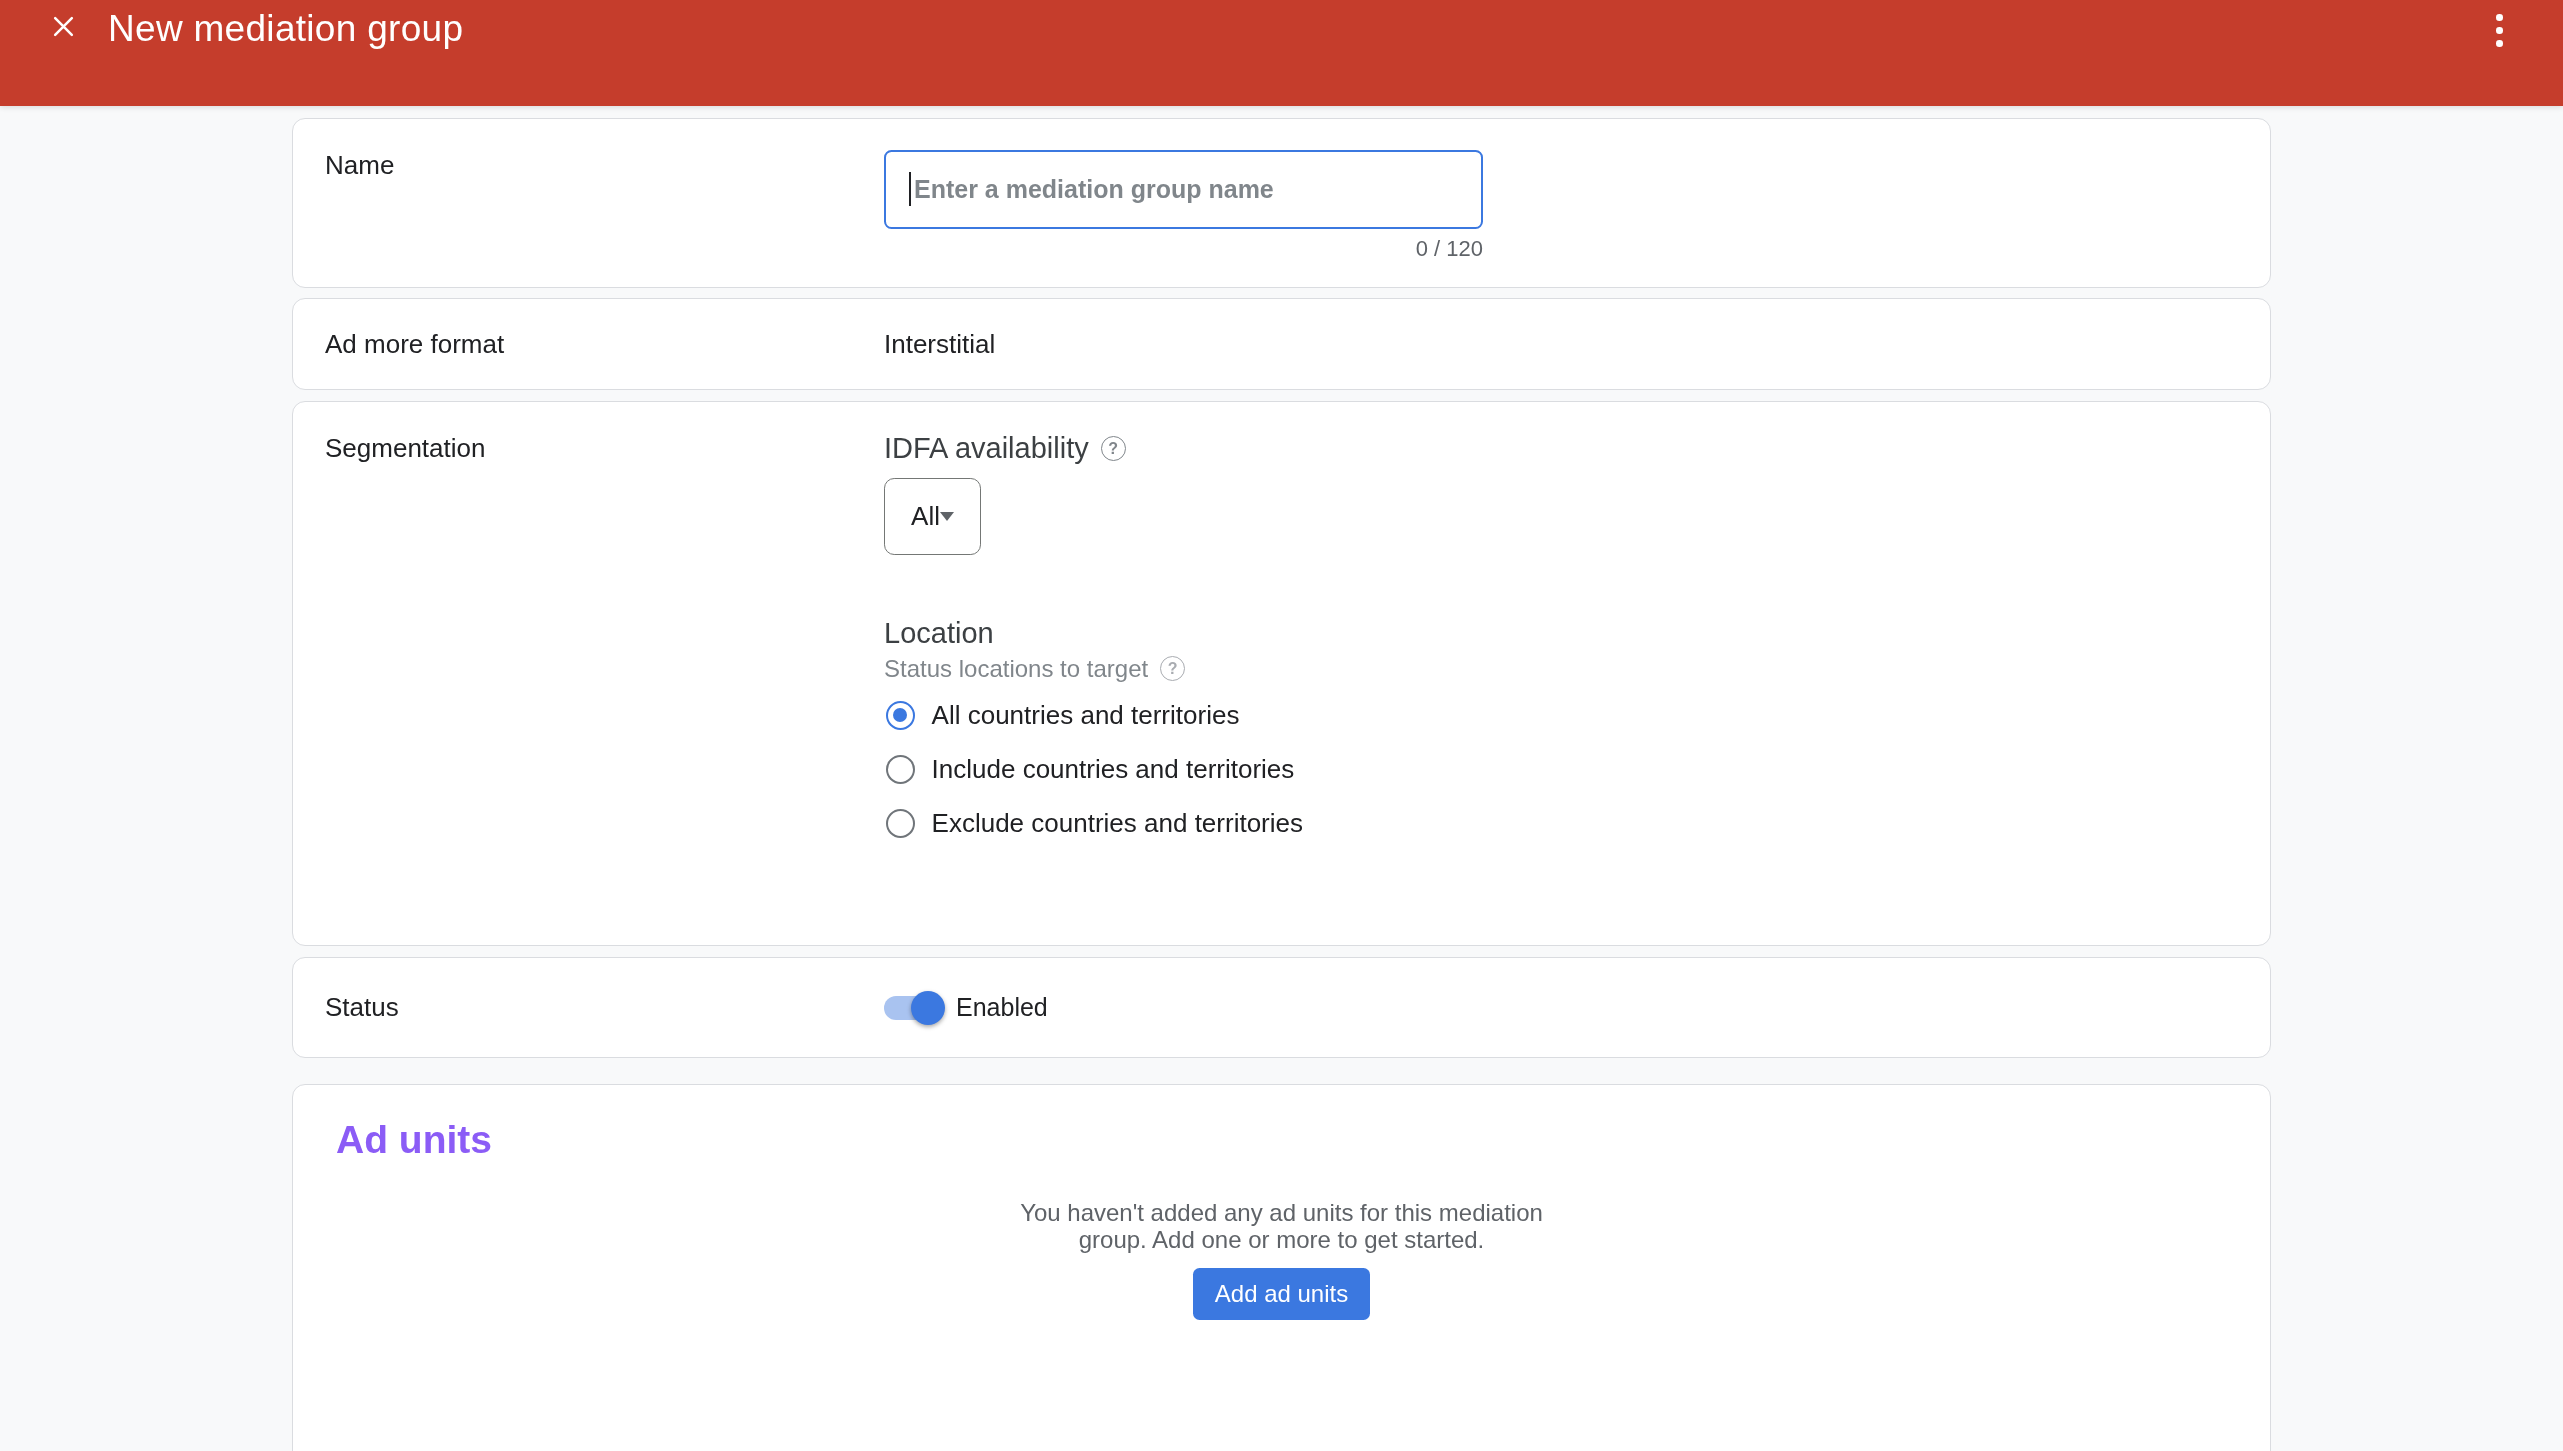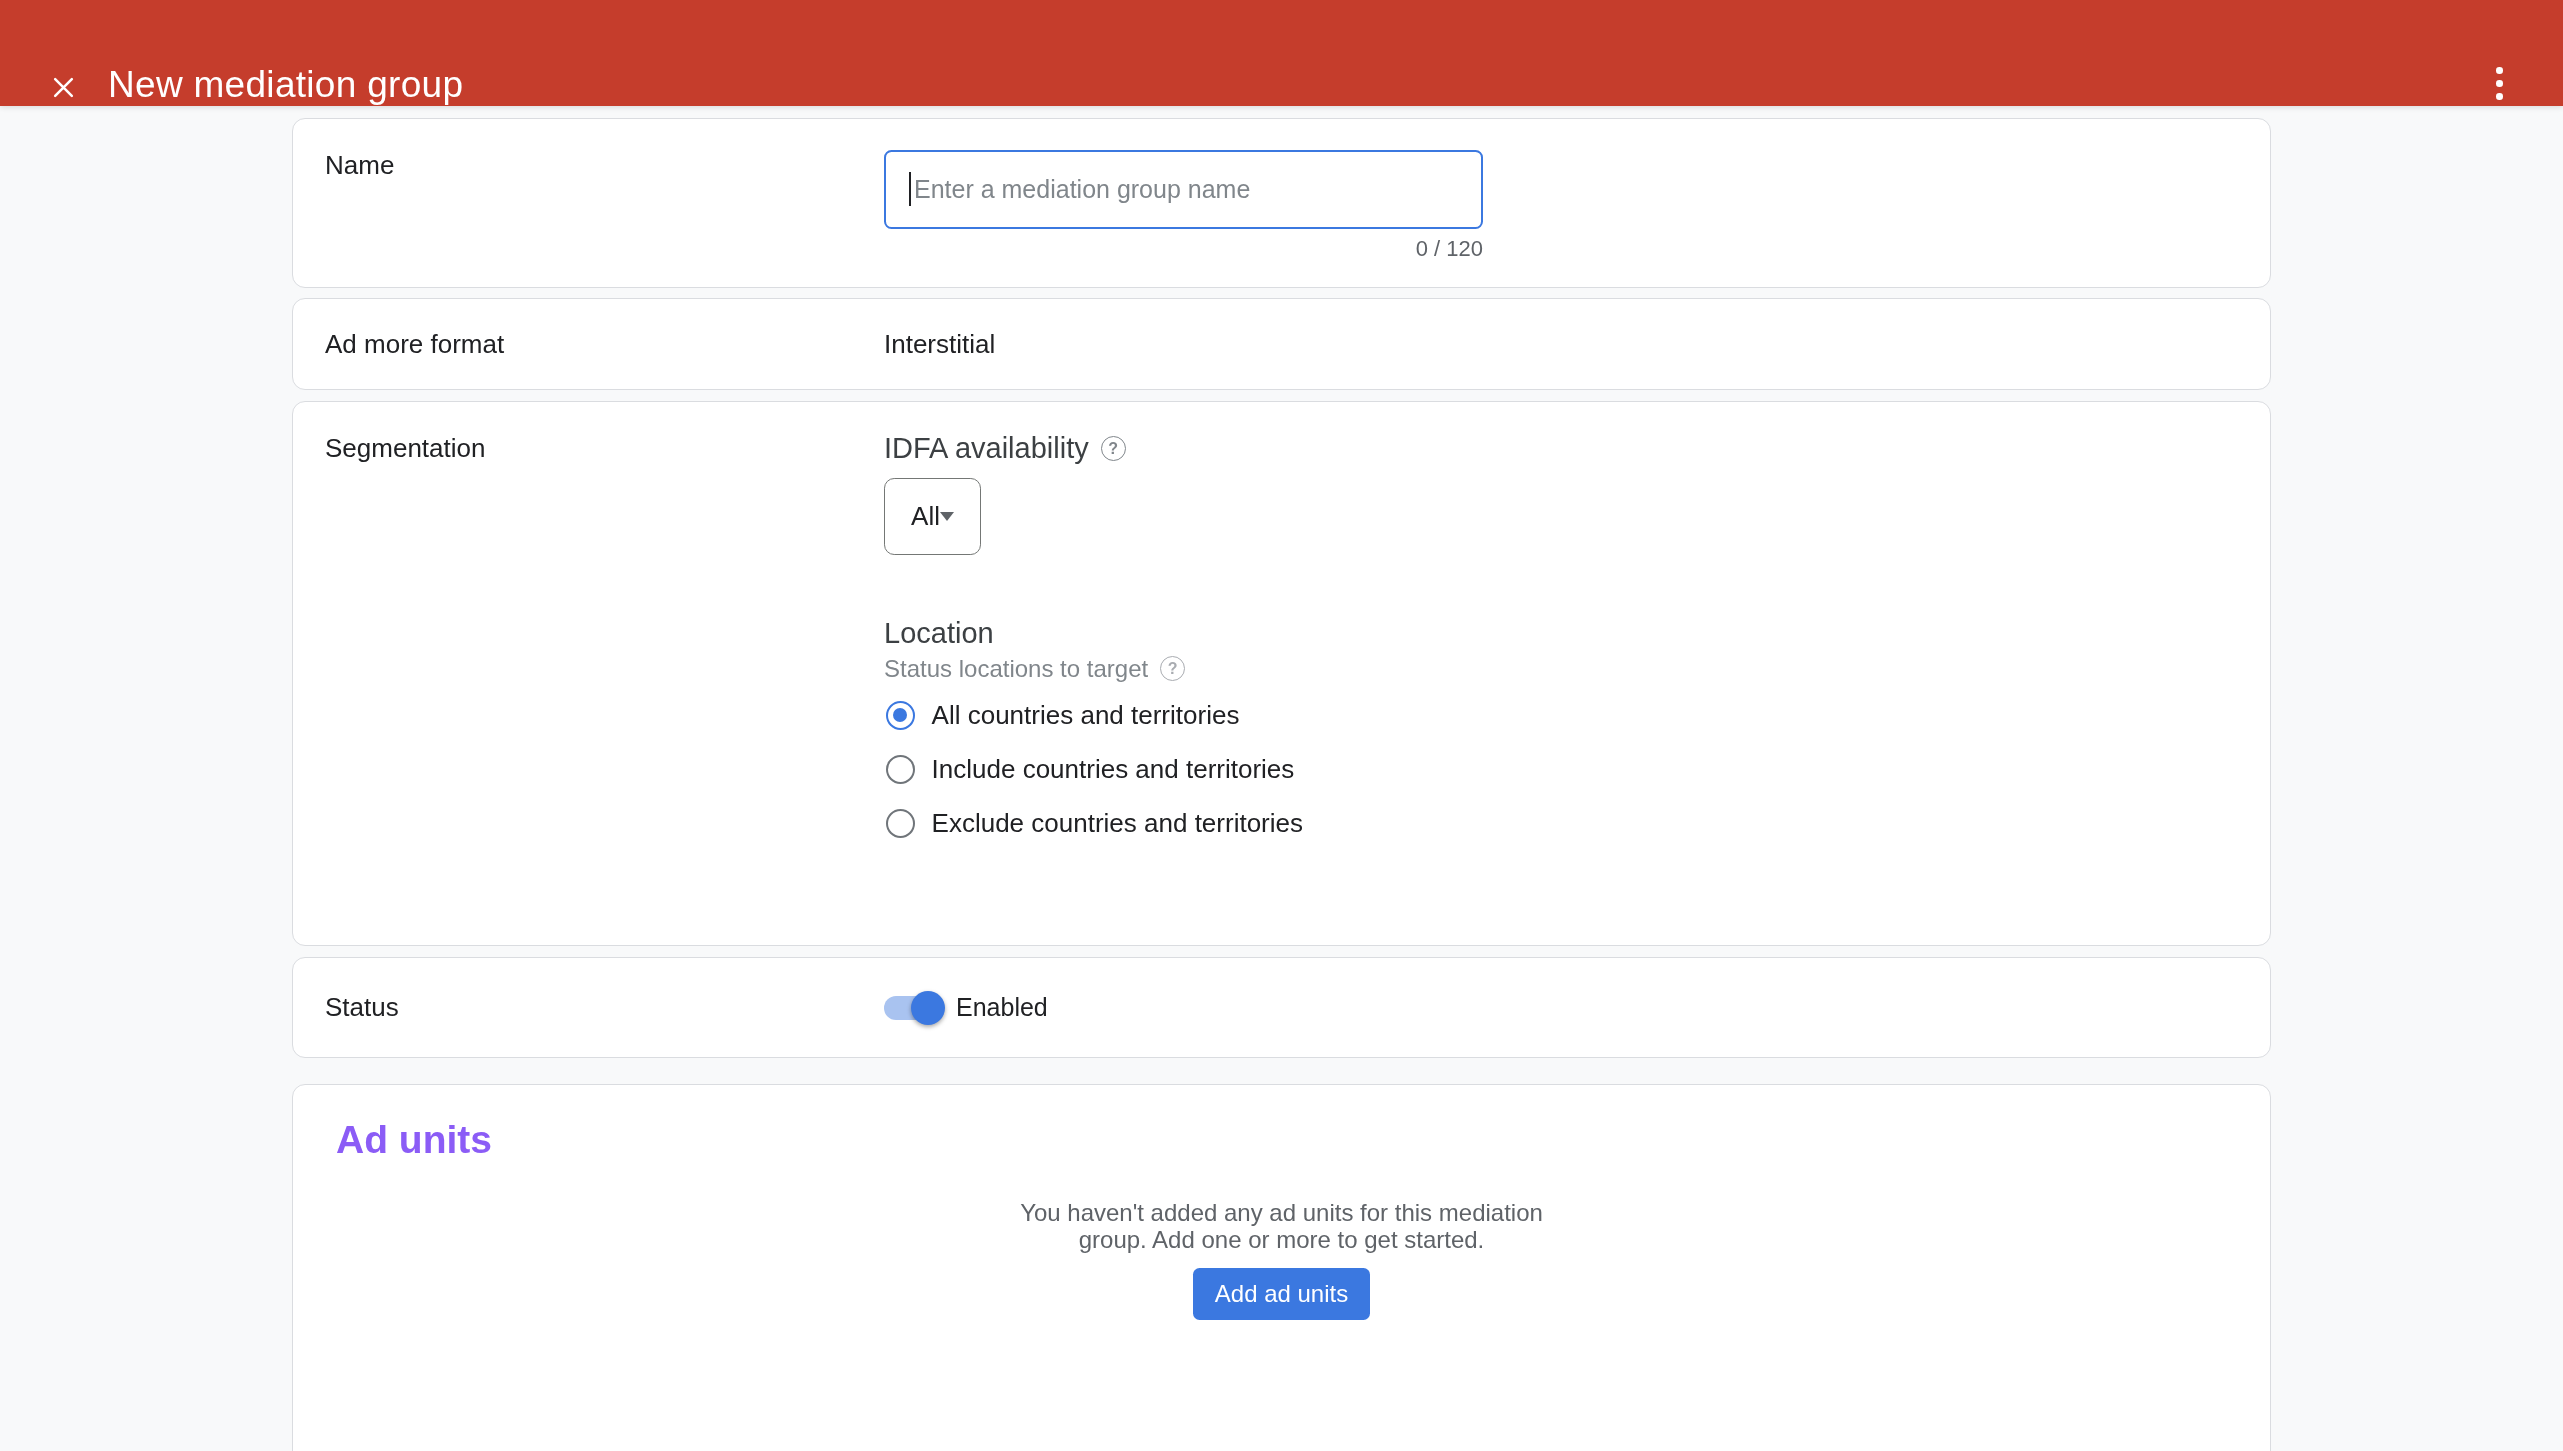--- a/index.html
+++ b/index.html
@@ -8,22 +8,22 @@
     font-family: "Liberation Sans", sans-serif;
     background: #F8F9FA;
     color: #202124;
   }
 
   
   .appbar {
     height: 106px;
     background: #C53D2C;
     display: flex;
-    align-items: flex-end;
-    padding: 0 45px;
+    align-items: flex-start;
+    padding: 8px 45px;
     box-shadow: 0 1.9px 5.6px rgba(0,0,0,0.12);
     position: relative;
     z-index: 2;
   }
   .icon-btn {
     background: transparent; border: none; cursor: pointer;
     display: flex; align-items: center; justify-content: center;
   }
   .close-btn { width: 37px; height: 37px; }
   .appbar h1 {
@@ -70,20 +70,21 @@
   .text-input {
     width: 599px; height: 79px;
     border: 2.8px solid #3B78E0;
     border-radius: 7.4px;
     padding: 0 22px 0 28px;
     font-size: 25px;
     font-family: "Liberation Sans", sans-serif;
     color: #202124;
     background: #FFFFFF;
     outline: none;
+    font-weight: bold;
   }
   .text-input::placeholder { color: #80868B; opacity: 1; }
   .fake-caret {
     position: absolute; left: 25px; top: 22px;
     width: 1.9px; height: 34px; background: #202124;
   }
   .char-counter {
     width: 599px; text-align: right;
     margin-top: 7.4px;
     font-size: 22px; color: #5F6368;

